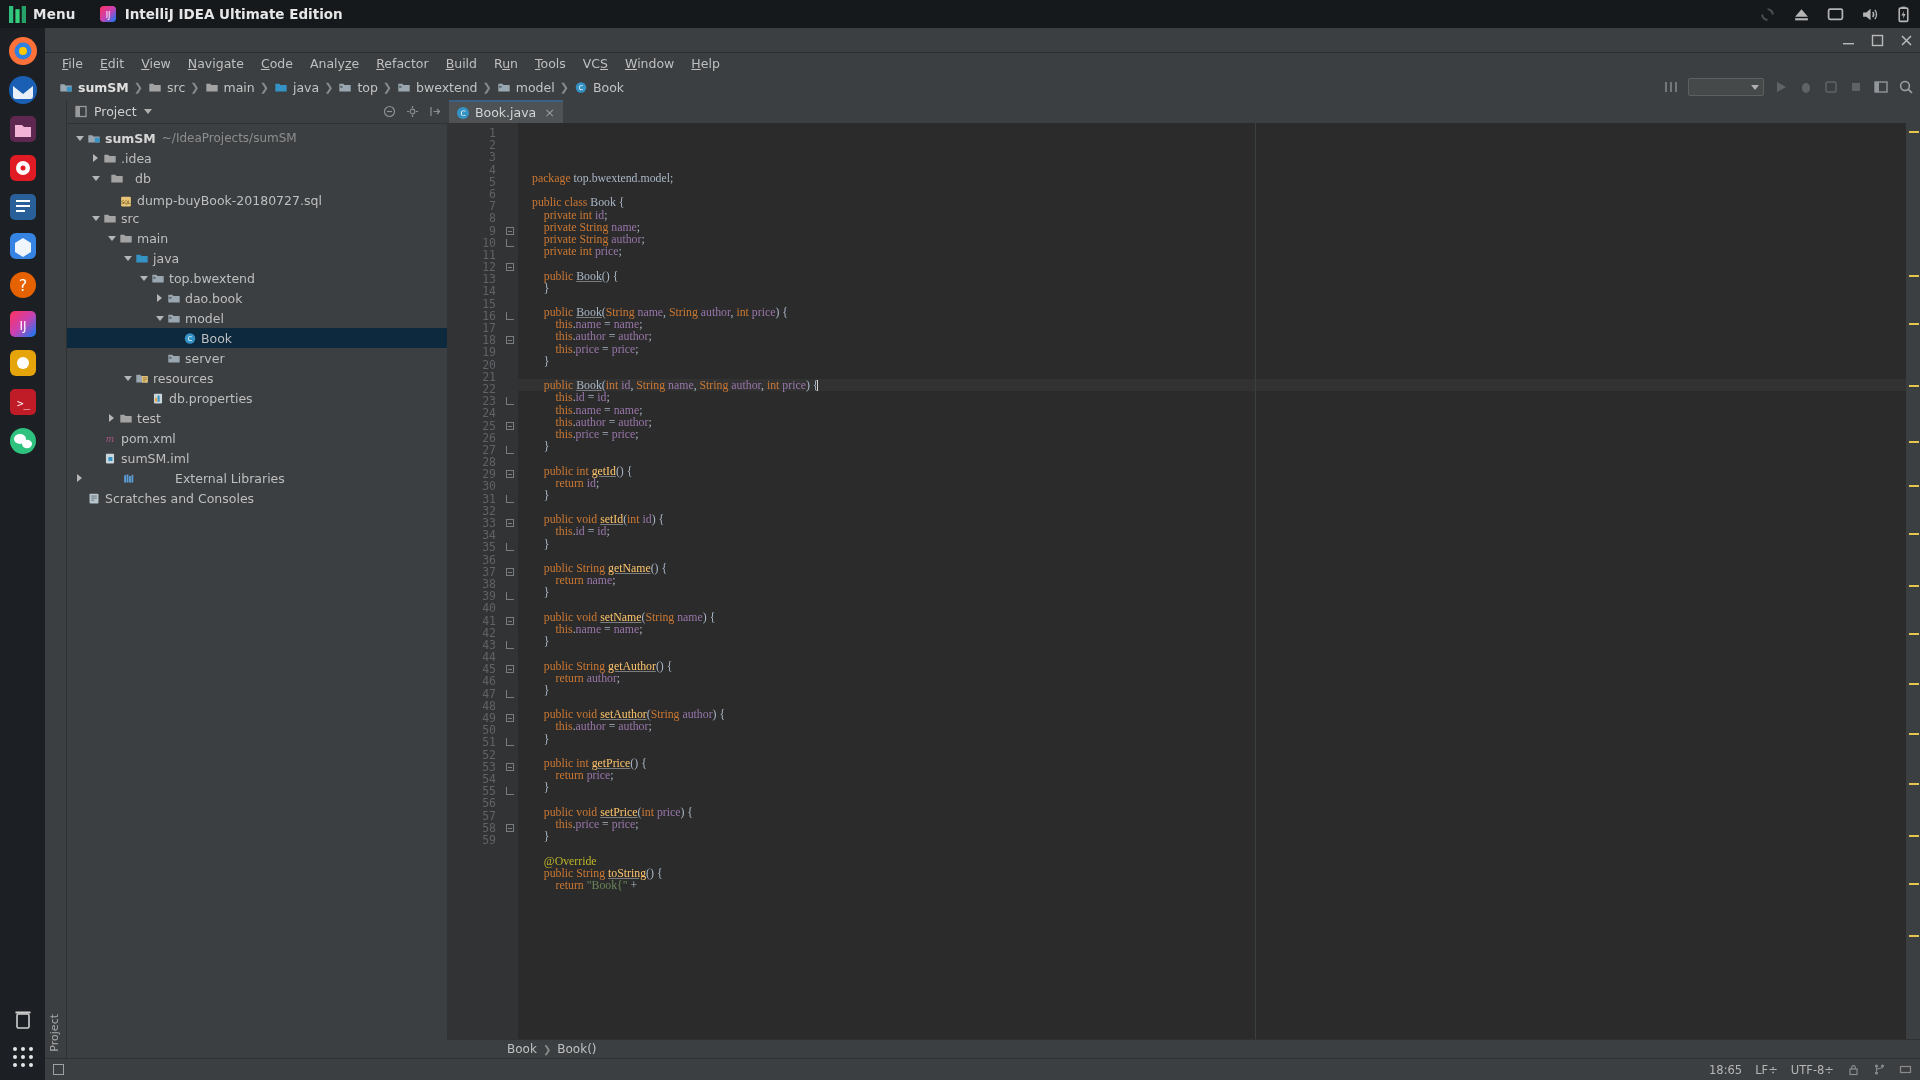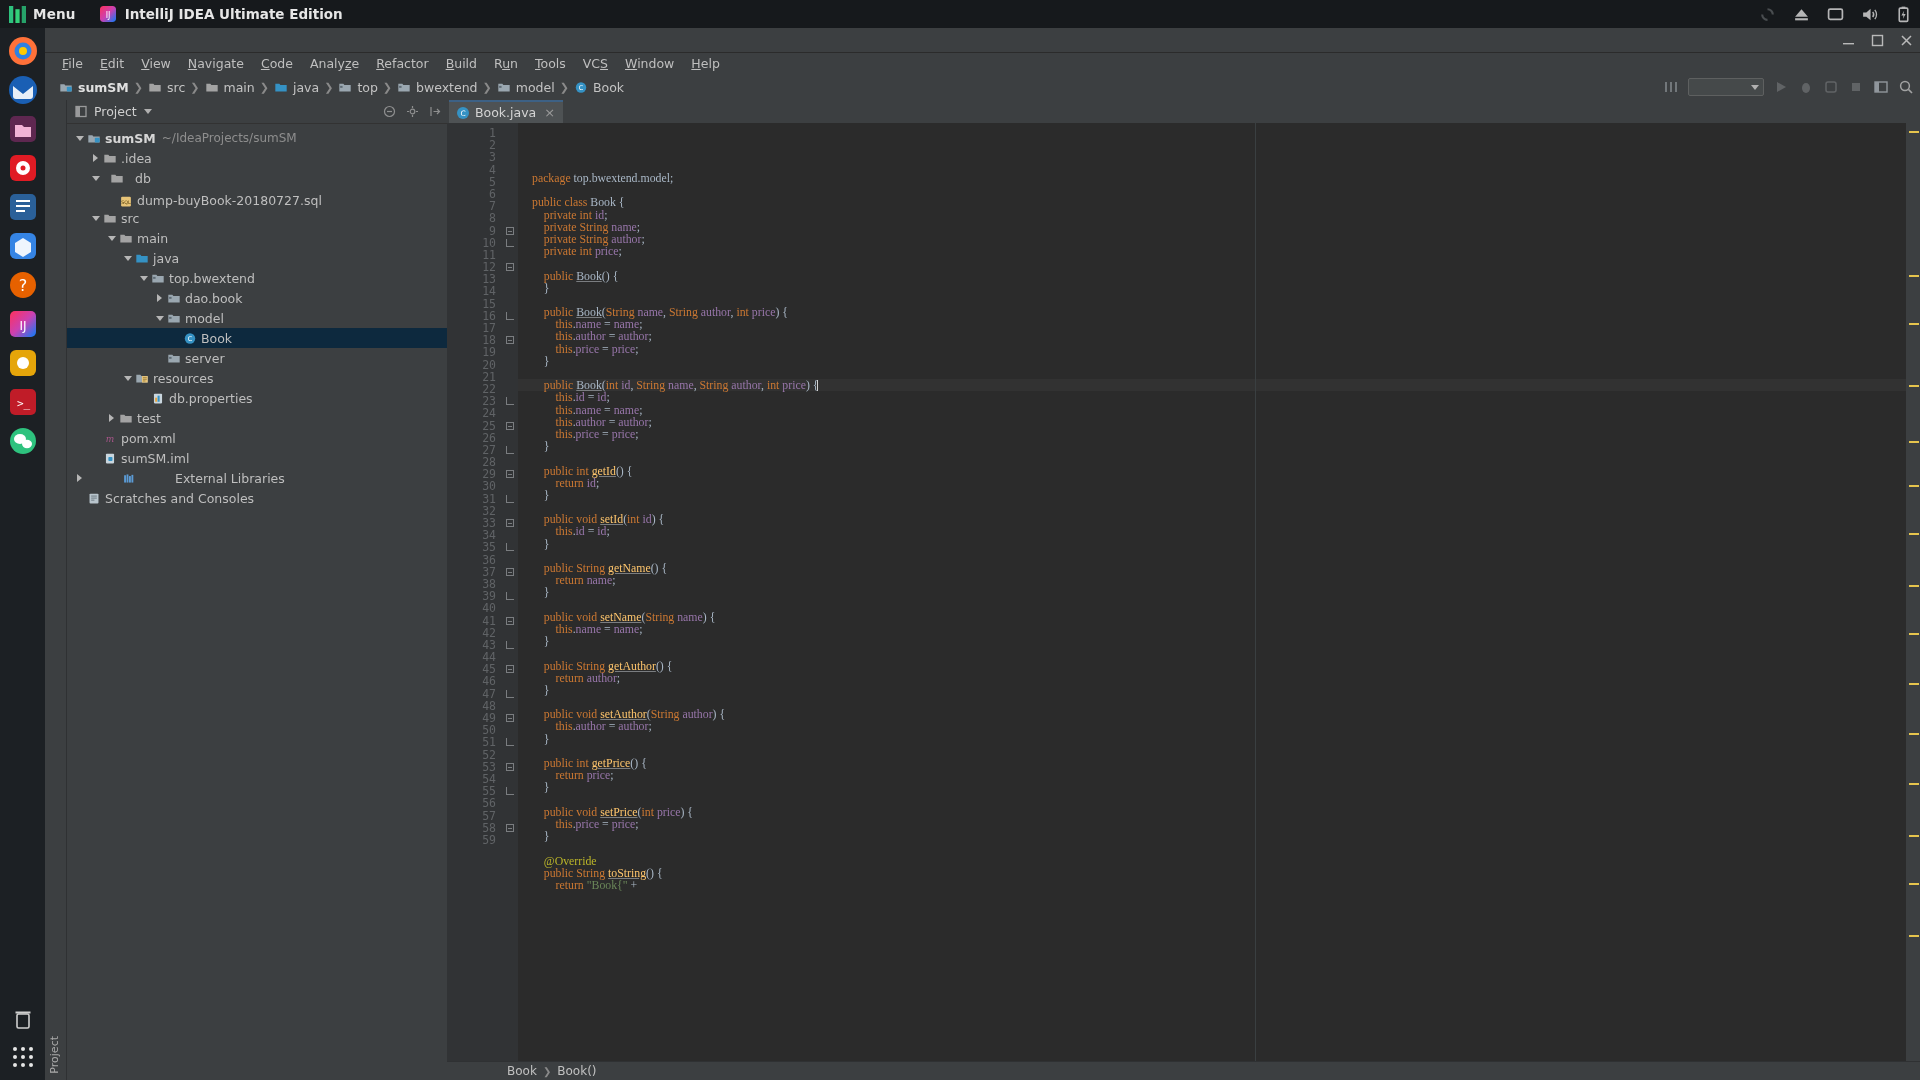--- a/index.html
+++ b/index.html
@@ -880,13 +880,34 @@
       </div>
 
       <div id="edit-crumb">
         <span>Book</span>
         <span class="sepc">❯</span>
         <span>Book()</span>
       </div>
     </div>
   </div>
 
+  <div id="statusbar">
+    <span class="sb-sq"></span>
+    <div id="status-right">
+      <span>18:65</span>
+      <span>LF÷</span>
+      <span>UTF-8÷</span>
+      <svg class="sb-ico" viewBox="0 0 13 13">
+          <rect x="3" y="6" width="7" height="5.5" fill="none" stroke="#a8a8a8" stroke-width="1.2"></rect>
+          <path d="M4.7 6V4.4a1.8 1.8 0 0 1 3.6 0V6" fill="none" stroke="#a8a8a8" stroke-width="1.2"></path>
+        </svg>
+      <svg class="sb-ico" viewBox="0 0 13 13">
+          <circle cx="3.5" cy="3" r="1.6" fill="#a8a8a8"></circle>
+          <circle cx="3.5" cy="10" r="1.6" fill="#a8a8a8"></circle>
+          <circle cx="9.5" cy="3" r="1.6" fill="#a8a8a8"></circle>
+          <path d="M3.5 4.6v3.8M3.5 7c0-2 6-1.5 6-2.4" stroke="#a8a8a8" stroke-width="1.1" fill="none"></path>
+        </svg>
+      <svg class="sb-ico" viewBox="0 0 13 13">
+          <rect x="1.5" y="3.5" width="10" height="6" fill="none" stroke="#a8a8a8" stroke-width="1.2"></rect>
+        </svg>
+    </div>
+  </div>
 </div>
 
 </body></html>

